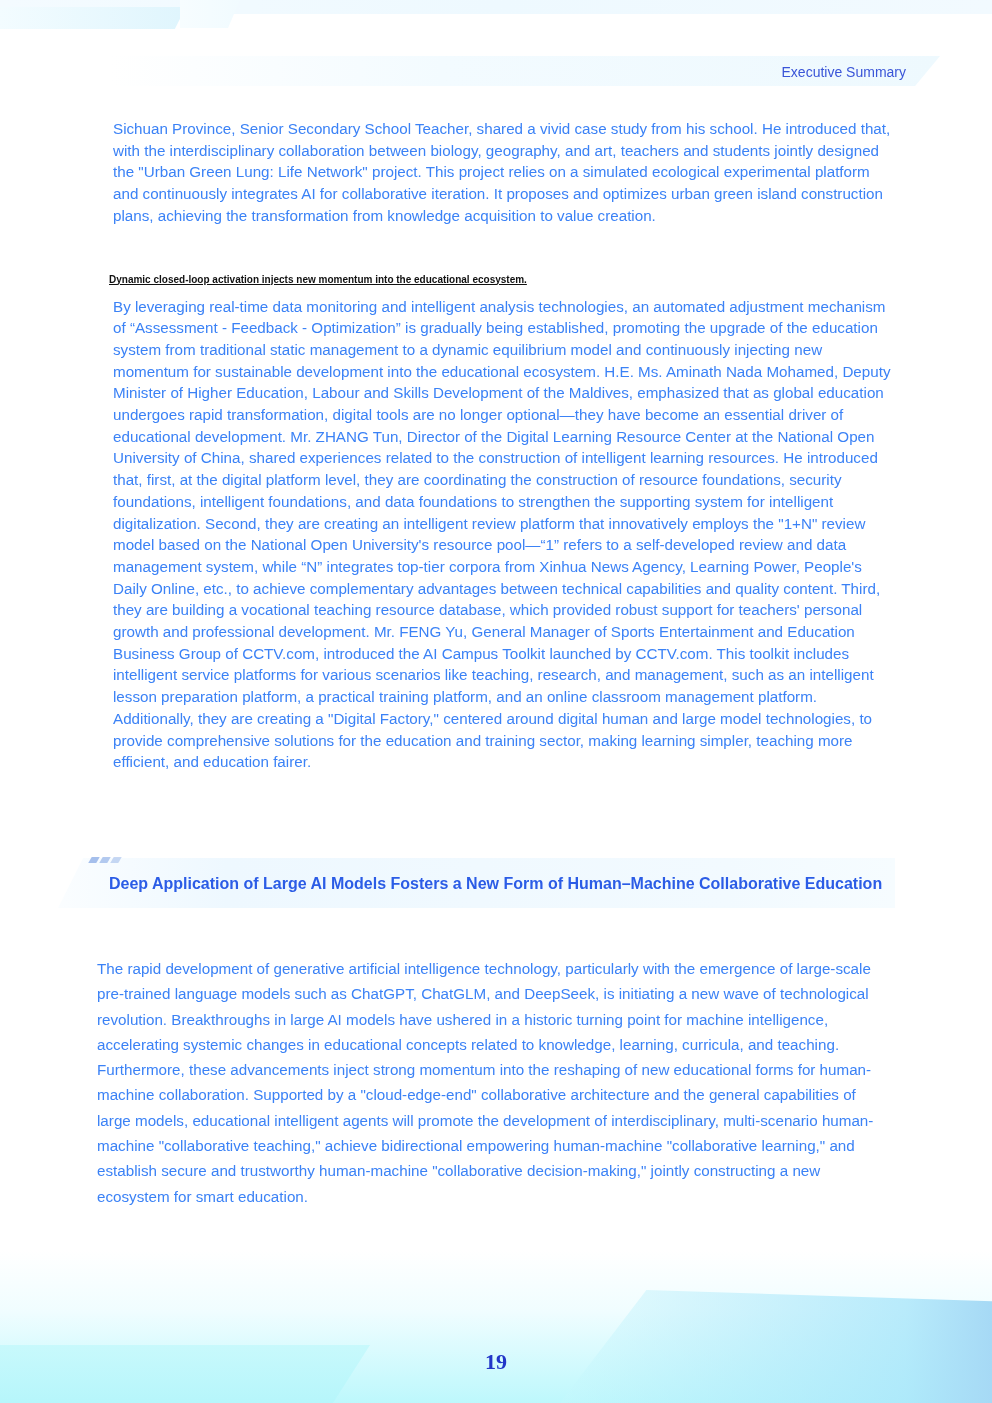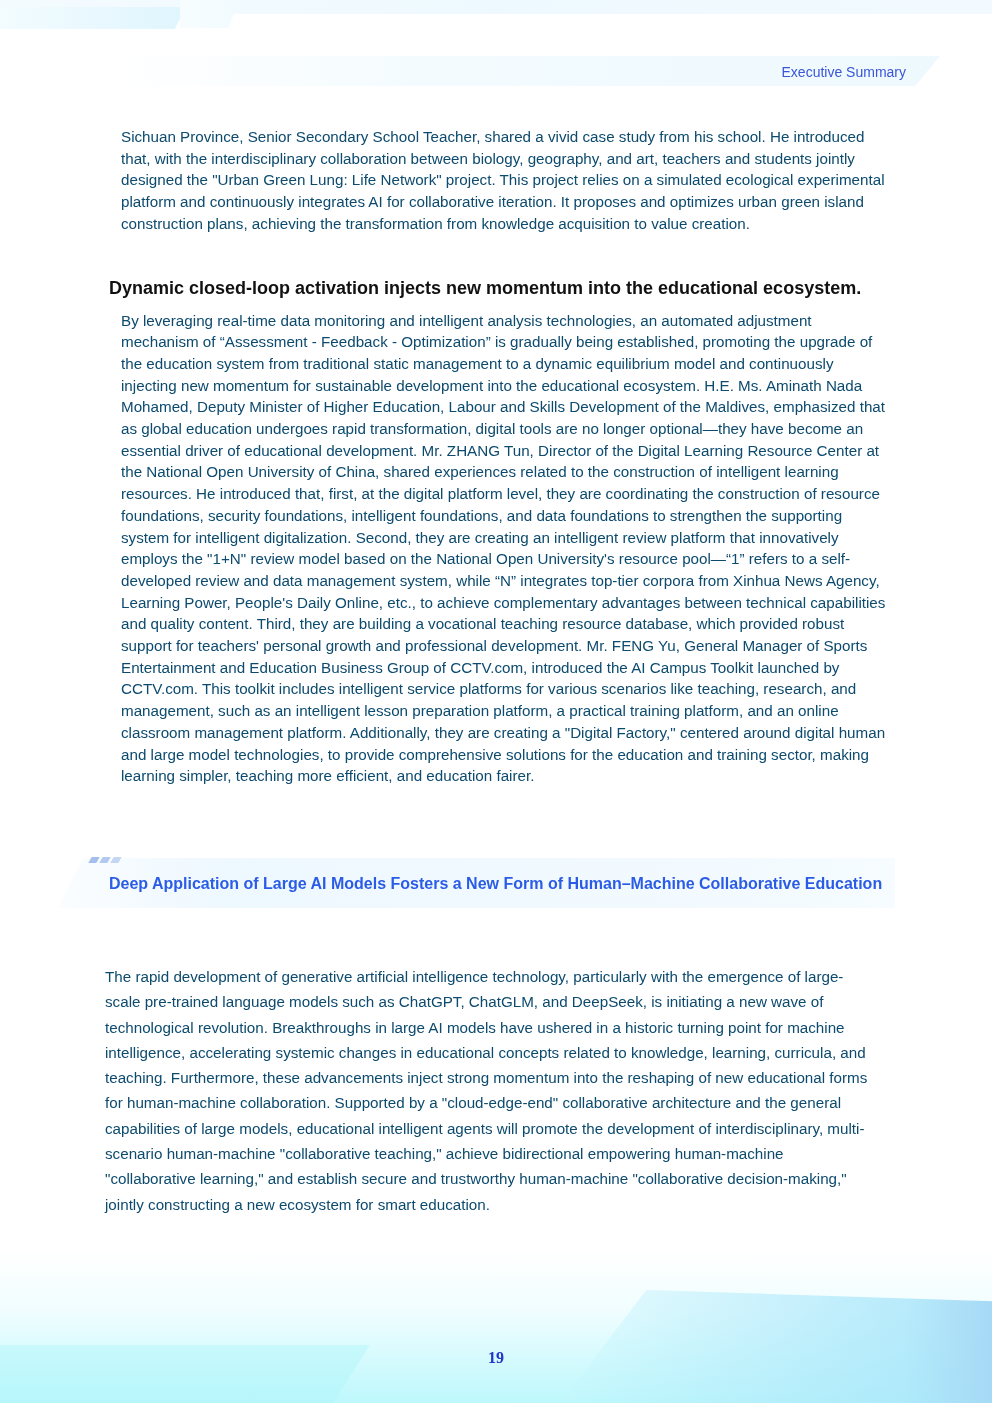--- a/index.html
+++ b/index.html
@@ -29,24 +29,24 @@
     clip-path: polygon(0 0, 100% 0, 97% 100%, 0 100%);
   }
   .header-label {
     position: absolute; right: 86px; top: 64px;
     font-size: 14px; color: #3a55d8;
   }
   .content {
     position: absolute; left: 109px; top: 114px; width: 792px;
   }
   p.body {
-    margin: 12px; font-size: 15.2px; line-height: 21.7px; color: #0c4a6e;
+    margin: 4px; font-size: 15.2px; line-height: 21.7px; color: #3b82f6;
   }
   .sub-heading {
-    margin: 43px 0 6px 0; font-size: 18px; font-weight: bold; line-height: 20px;
+    margin: 43px 0 6px 0; font-size: 10px; font-weight: bold; line-height: 20px; text-decoration: underline;
   }
   b { font-weight: normal; }
   .section-band {
     position: absolute; left: 58px; top: 858px; width: 837px; height: 50px;
     background: linear-gradient(90deg, rgba(240,249,255,0.3) 0%, #eef8ff 20%, #f2faff 80%, #f6fcff 100%);
     clip-path: polygon(3% 0, 100% 0, 100% 100%, 0 100%);
   }
   .section-stripes {
     position: absolute; left: 86px; top: 857px; width: 40px; height: 6px;
   }
@@ -71,21 +71,21 @@
     background: linear-gradient(180deg, #c8f9fc, #b6f6fb);
     clip-path: polygon(0 0, 100% 0, 90% 100%, 0 100%);
   }
   .footer-shape2 {
     position: absolute; left: 560px; top: 1290px; width: 432px; height: 113px;
     background: linear-gradient(90deg, rgba(200,248,252,0.3), rgba(170,230,250,0.8) 80%, #a6d9f5 100%);
     clip-path: polygon(20% 0, 100% 10%, 100% 100%, 0 100%);
   }
   .page-number {
     position: absolute; left: 0; width: 992px; top: 1349px; text-align: center;
-    font-family: "Liberation Serif", serif; font-size: 16px; font-weight: bold; color: #2236c8;
+    font-family: "Liberation Serif", serif; font-size: 22px; font-weight: bold; color: #2236c8;
   }
 </style>
 </head>
 <body>
 
 <div class="top-band"></div>
 <div class="top-slash"></div>
 <div class="top-slash2"></div>
 
 <div class="header-band"></div>

